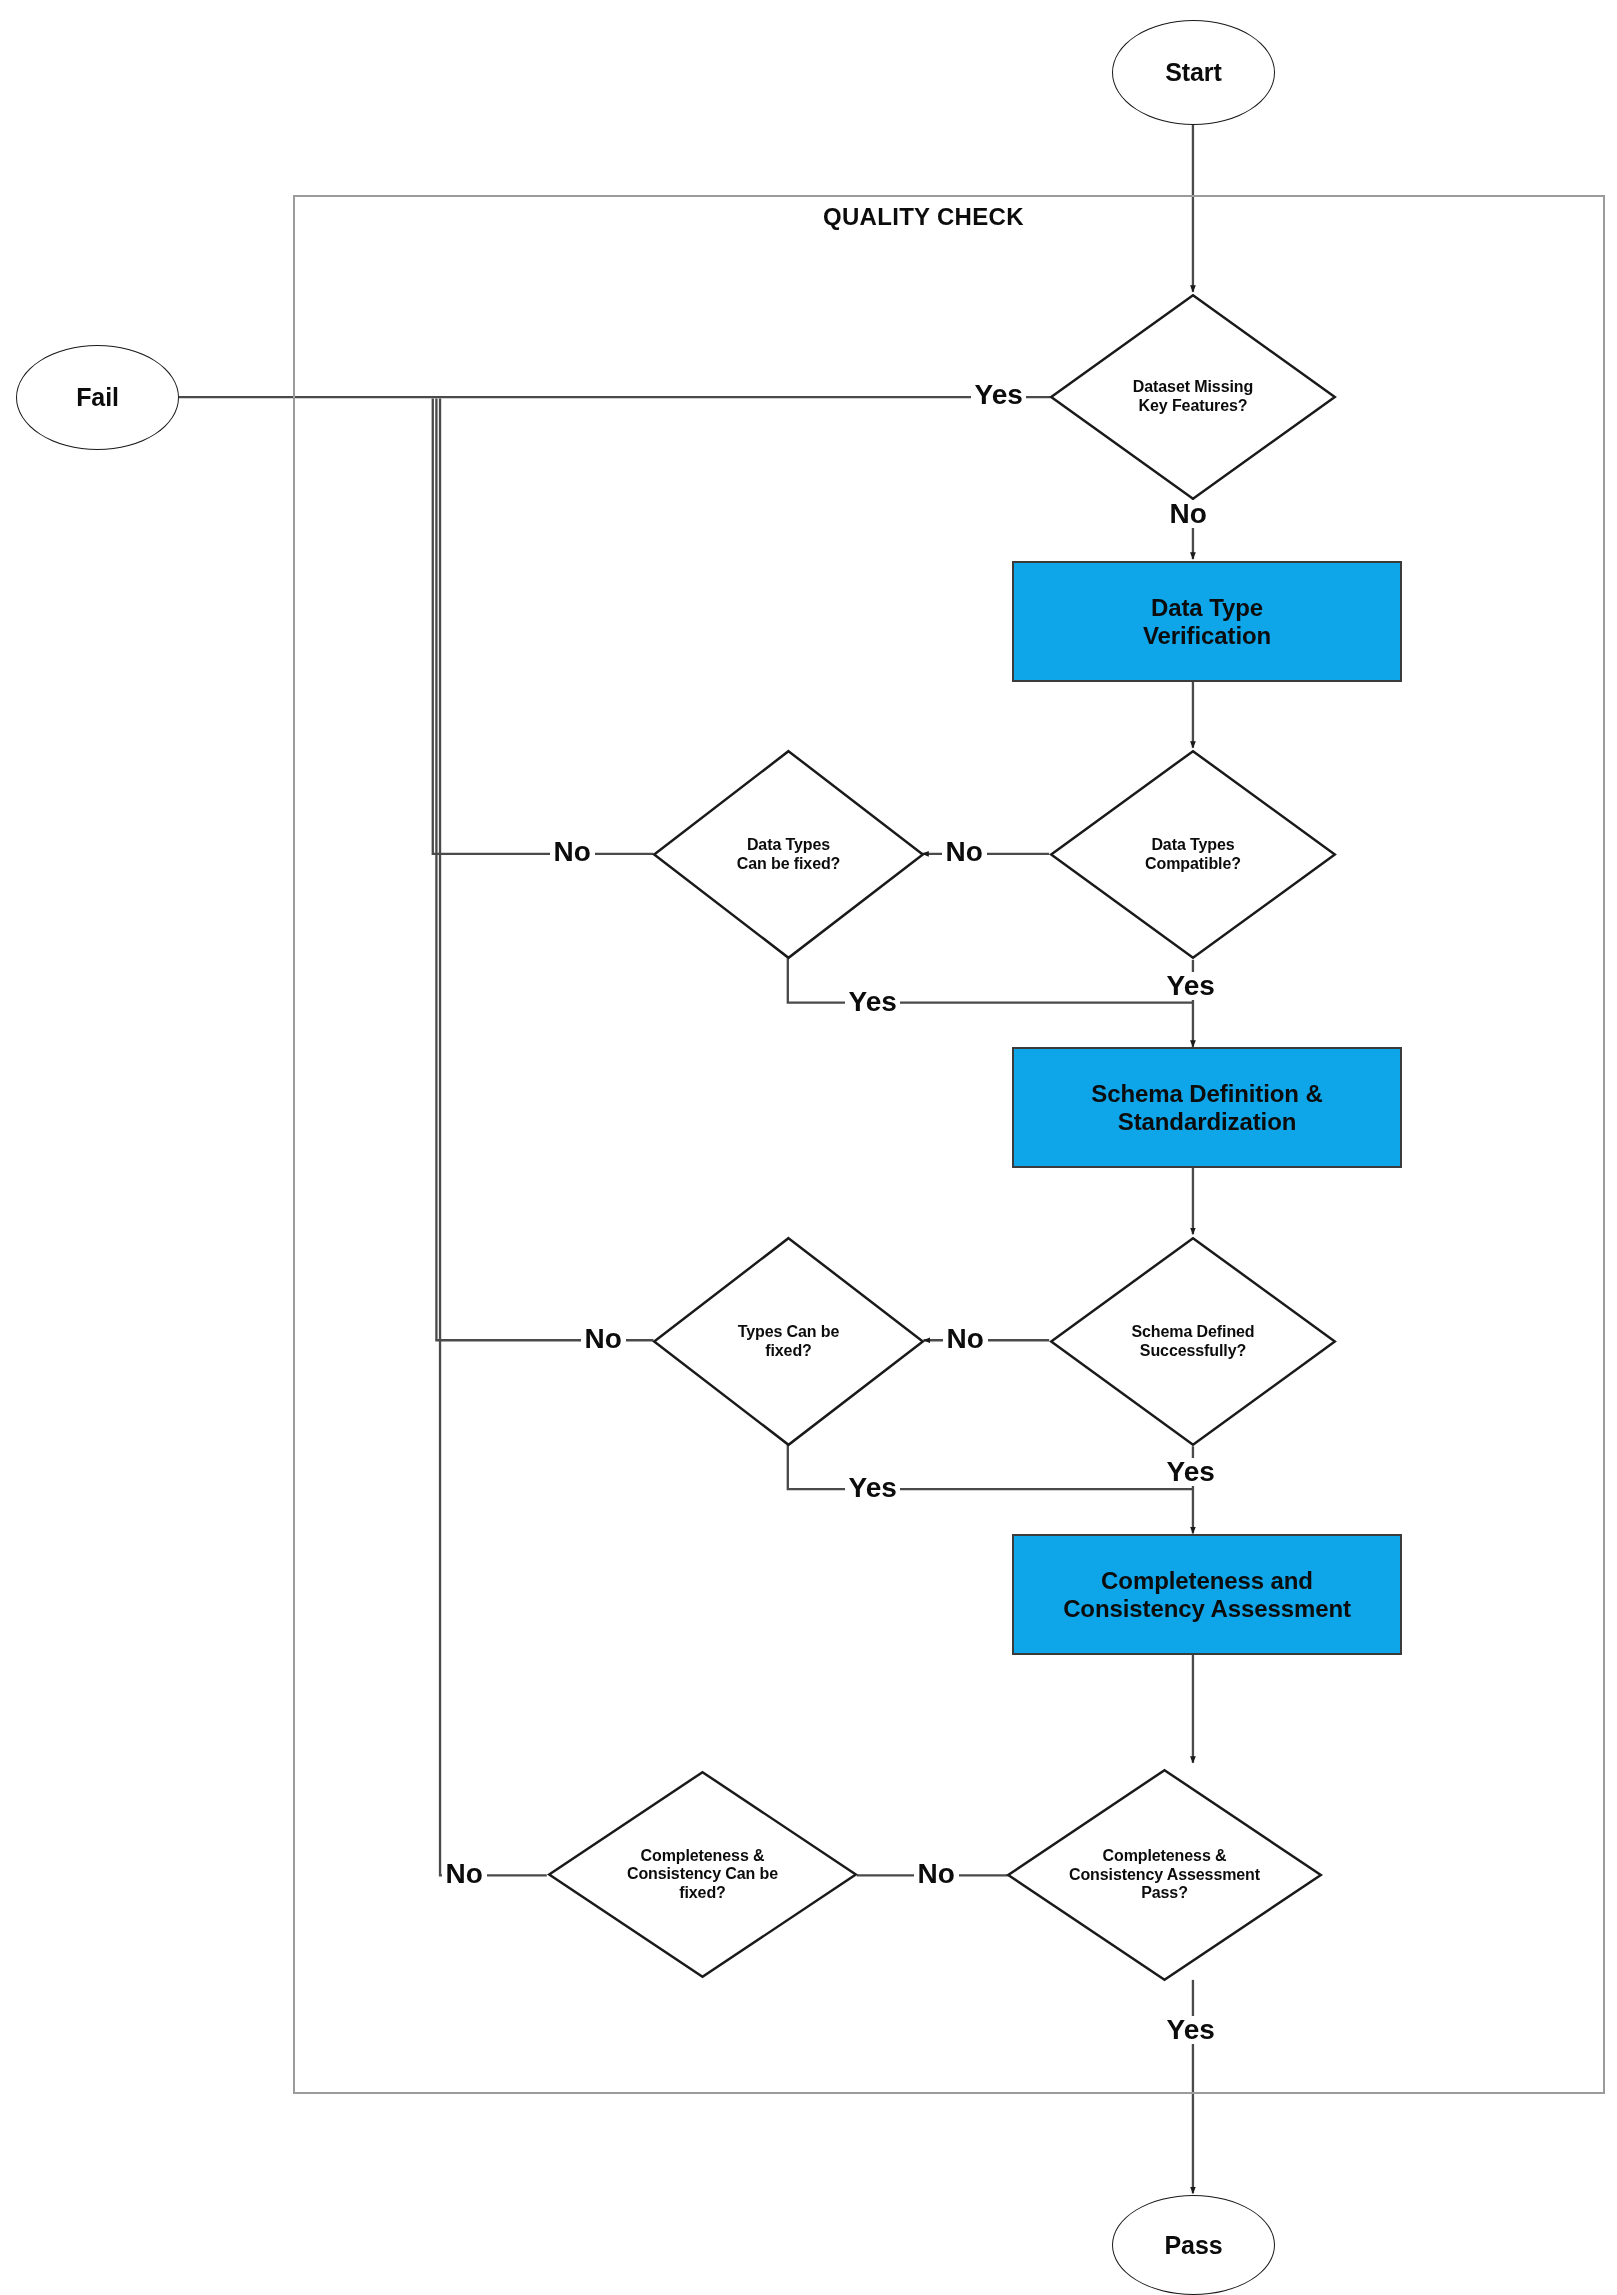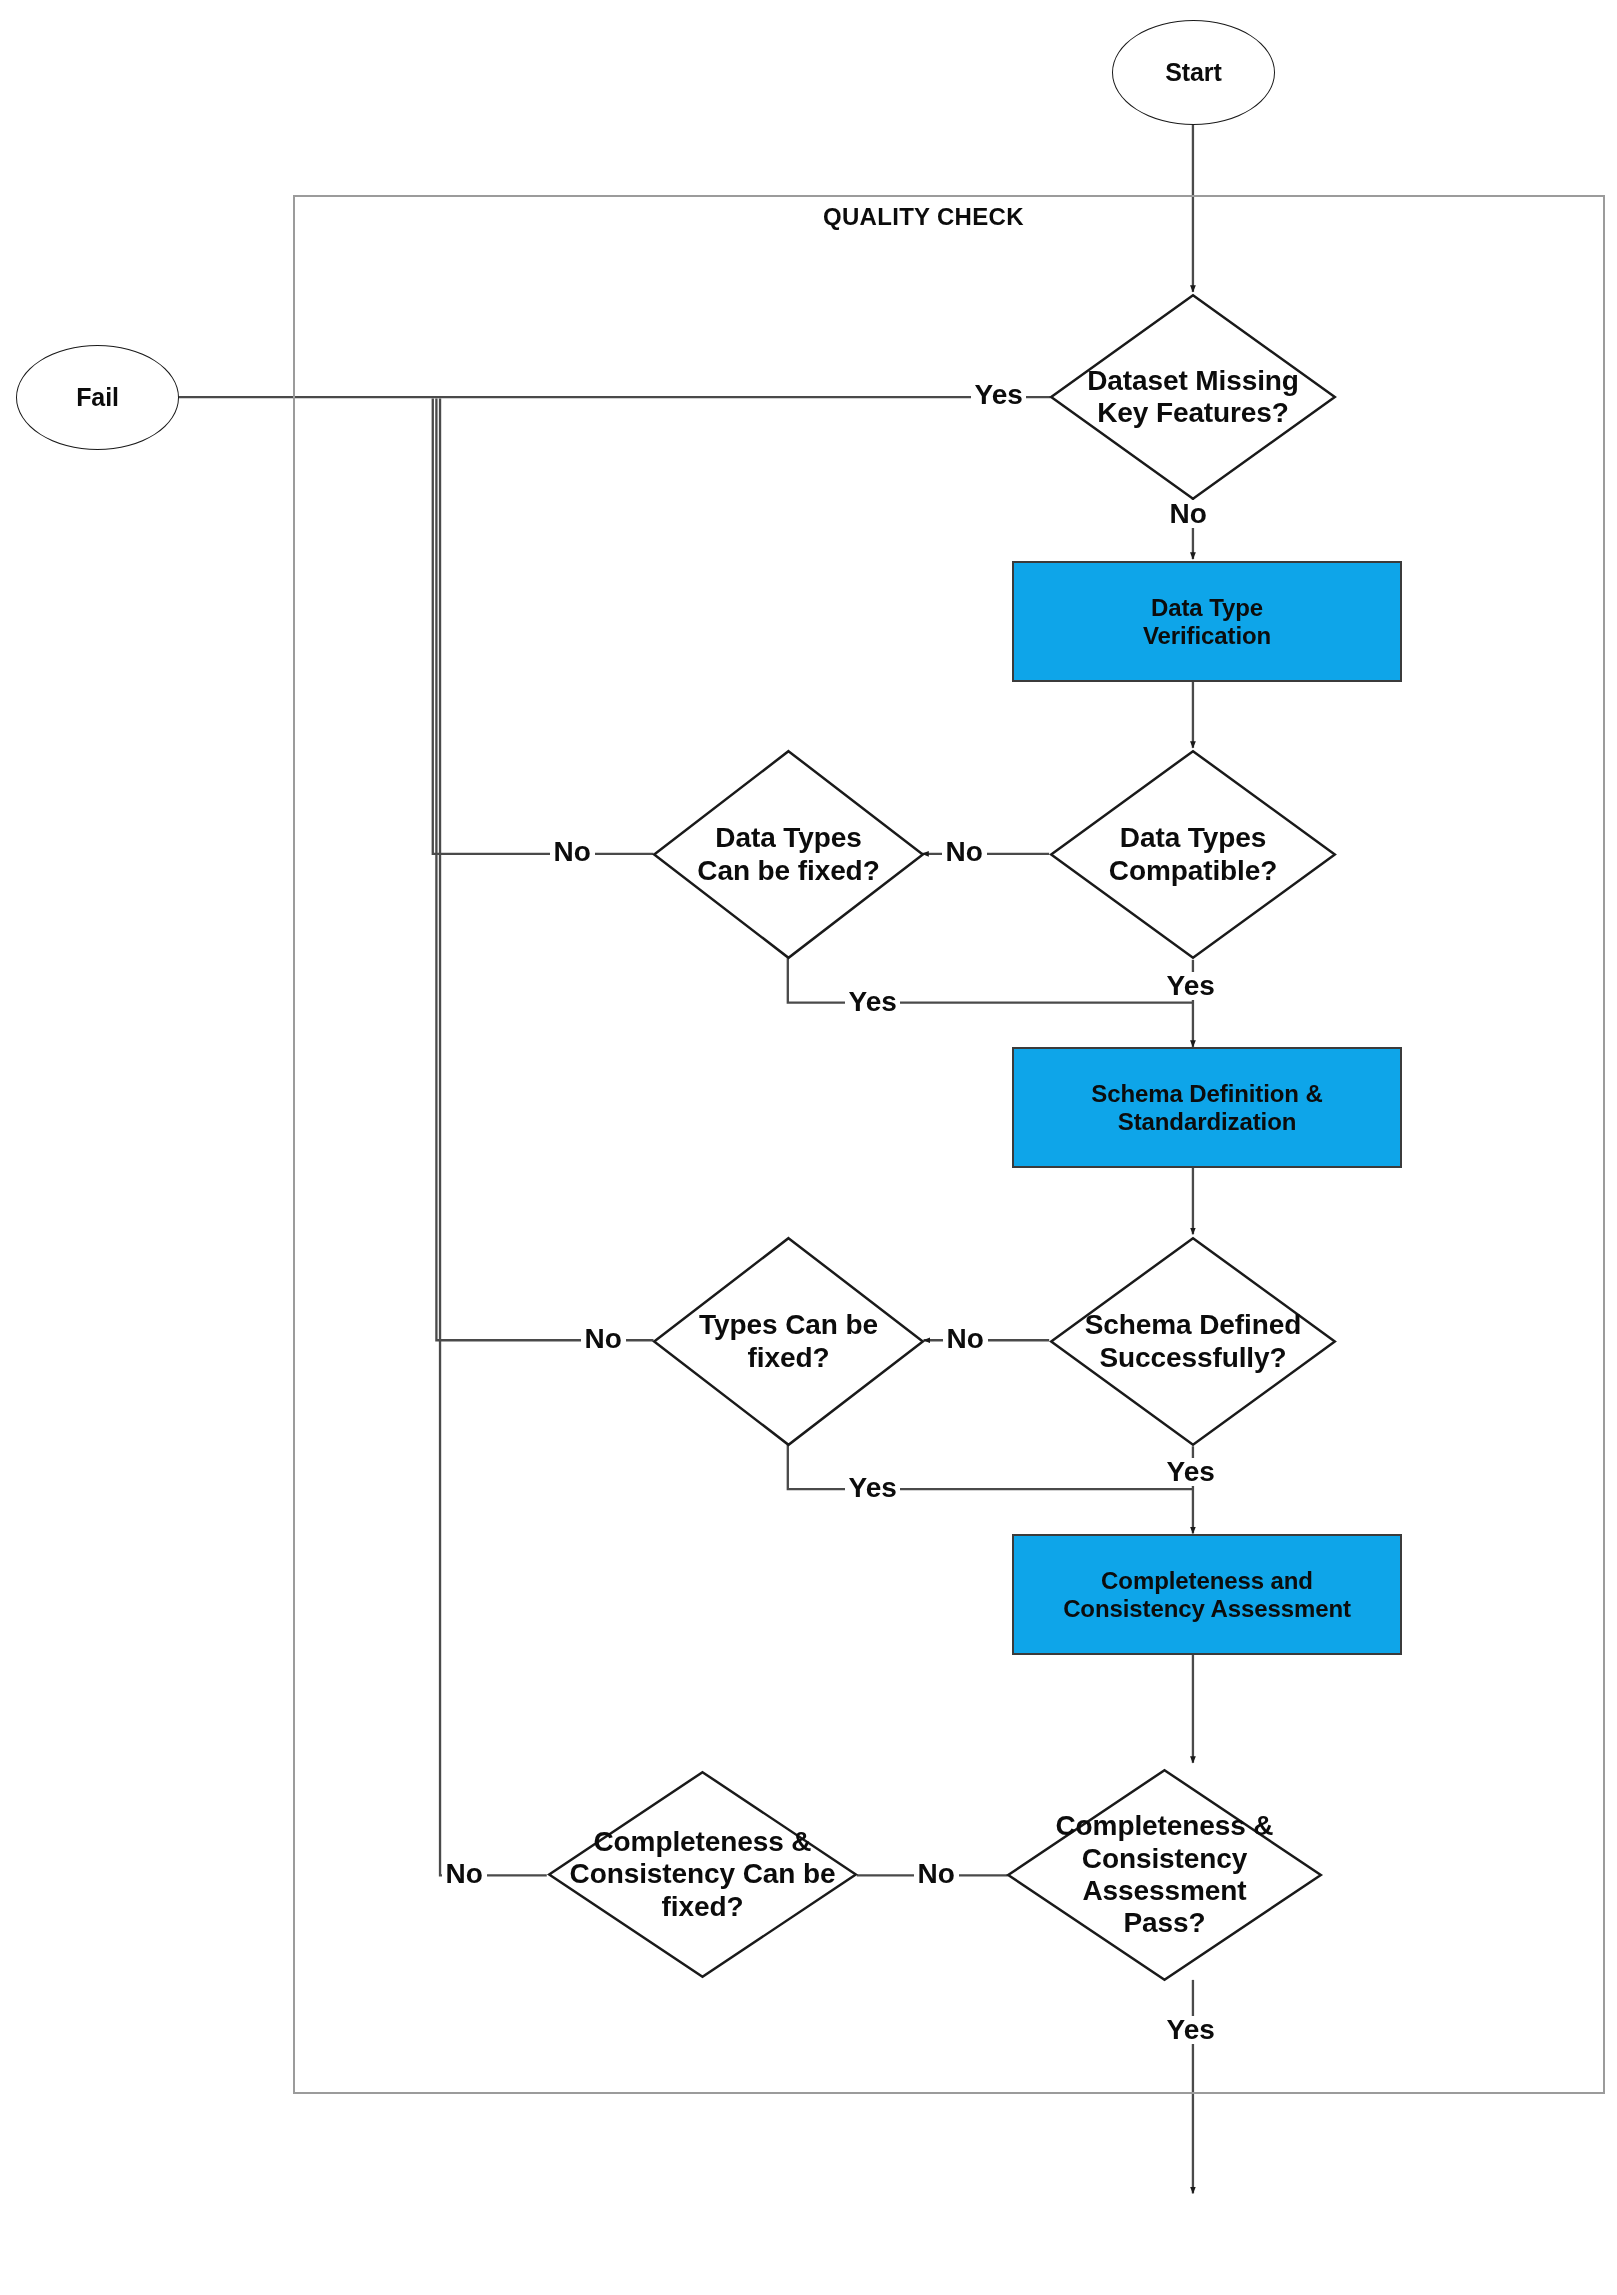--- a/index.html
+++ b/index.html
@@ -30,21 +30,21 @@
   }
   .process .lbl{font-size:24px;}
 
   
   .decision{background:transparent;}
   .decision .dia{
     position:absolute;left:0;top:0;width:100%;height:100%;
     overflow:visible;
   }
   .decision .lbl{
-    position:relative;z-index:2;font-size:28px;width:118%;
+    position:relative;z-index:2;font-size:16px;width:118%;
   }
 
   
   #group-box{
     position:absolute;border:2.2px solid #9b9b9b;background:transparent;
   }
   #group-title{
     position:absolute;font-weight:bold;font-size:24px;color:#0c0c0c;
     letter-spacing:0.3px;white-space:nowrap;
   }
@@ -185,20 +185,23 @@
 
   <div class="node decision" style="left:547px;top:1770px;width:311px;height:209px;">
     <svg class="dia" viewBox="0 0 428 288" preserveAspectRatio="none">
       <polygon points="214,3 425,144 214,285 3,144" fill="#fff" stroke="#1a1a1a" stroke-width="3.4"></polygon>
     </svg>
     <div class="lbl">Completeness &amp;
 Consistency Can be
 fixed?</div>
   </div>
 
+  <div class="node terminator" style="left:1112px;top:2195px;width:163px;height:100px;">
+    <div class="lbl">Pass</div>
+  </div>
 
   <div class="edge-label" style="left:971px;top:381px;">Yes</div>
 
   <div class="edge-label" style="left:1166px;top:500px;">No</div>
 
   <div class="edge-label" style="left:942px;top:838px;">No</div>
 
   <div class="edge-label" style="left:1163px;top:972px;">Yes</div>
 
   <div class="edge-label" style="left:550px;top:838px;">No</div>

